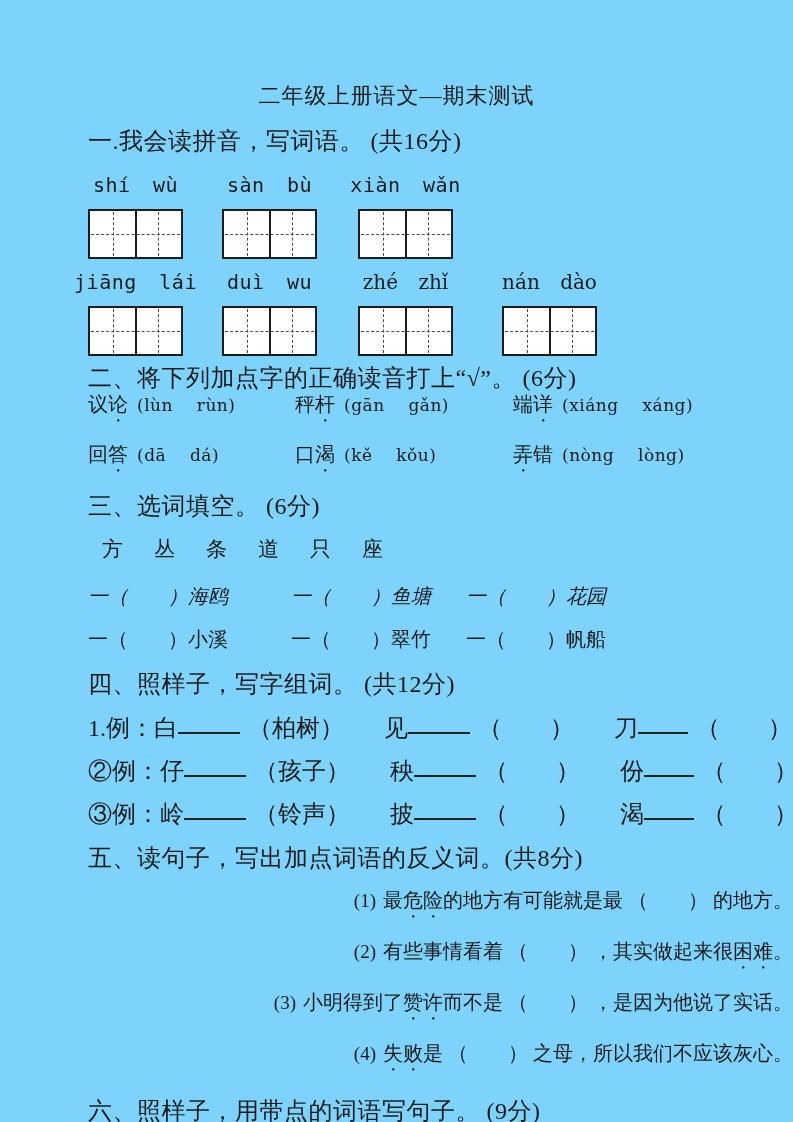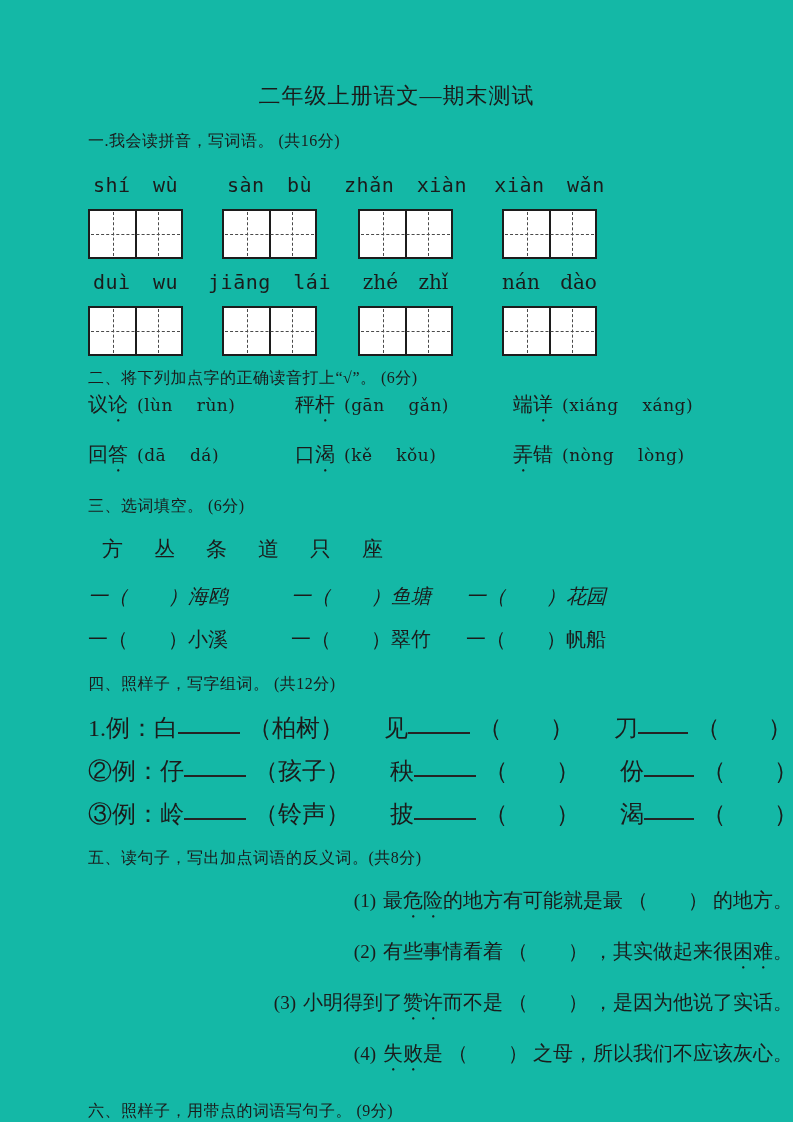--- a/index.html
+++ b/index.html
@@ -2,28 +2,28 @@
 <html><head>
 <meta charset="utf-8">
 <style>
   html,body{margin:0;padding:0;background:#ffffff;}
   body{
     width:793px;height:1122px;
     font-family:"Liberation Serif","DejaVu Serif",serif;
     color:#1b1b1b;
     -webkit-font-smoothing:antialiased;
   }
-  .page{position:relative;width:793px;height:1122px;overflow:hidden;background:#14b8a6;}
+  .page{position:relative;width:793px;height:1122px;overflow:hidden;background:#7dd3fc;}
 
   .title{
     margin:0;padding-top:84px;
     text-align:center;font-size:22px;font-weight:400;letter-spacing:1px;line-height:24px;
   }
   .sec-header{
-    margin-left:88px;font-size:16px;line-height:26px;letter-spacing:0.5px;white-space:nowrap;
+    margin-left:88px;font-size:24px;line-height:26px;letter-spacing:0.5px;white-space:nowrap;
   }
   .mt-s1{margin-top:20px;}
   .mt-s2{margin-top:9px;}
   .mt-s3{margin-top:17px;}
   .mt-s4{margin-top:19px;}
   .mt-s5{margin-top:17px;}
   .mt-s6{margin-top:23px;}
 
   
   .pg-row{display:flex;margin-left:88px;}
@@ -119,51 +119,42 @@
     <div class="pg-unit">
       <div class="pinyin">sàn bù</div>
       <div class="tian">
           <i class="vm"></i>
           <i class="vd d1"></i>
           <i class="vd d2"></i>
           <i class="hd"></i>
         </div>
     </div>
     <div class="pg-unit">
-      <div class="pinyin">zhǎn xiàn</div>
-      <div class="tian">
-          <i class="vm"></i>
-          <i class="vd d1"></i>
-          <i class="vd d2"></i>
-          <i class="hd"></i>
-        </div>
-    </div>
-    <div class="pg-unit">
       <div class="pinyin">xiàn wǎn</div>
       <div class="tian">
           <i class="vm"></i>
           <i class="vd d1"></i>
           <i class="vd d2"></i>
           <i class="hd"></i>
         </div>
     </div>
   </div>
 
   <div class="pg-row r2">
     <div class="pg-unit">
+      <div class="pinyin">jiāng lái</div>
+      <div class="tian">
+          <i class="vm"></i>
+          <i class="vd d1"></i>
+          <i class="vd d2"></i>
+          <i class="hd"></i>
+        </div>
+    </div>
+    <div class="pg-unit">
       <div class="pinyin">duì wu</div>
-      <div class="tian">
-          <i class="vm"></i>
-          <i class="vd d1"></i>
-          <i class="vd d2"></i>
-          <i class="hd"></i>
-        </div>
-    </div>
-    <div class="pg-unit">
-      <div class="pinyin">jiāng lái</div>
       <div class="tian">
           <i class="vm"></i>
           <i class="vd d1"></i>
           <i class="vd d2"></i>
           <i class="hd"></i>
         </div>
     </div>
     <div class="pg-unit">
       <div class="pinyin serif">zhé zhǐ</div>
       <div class="tian">

